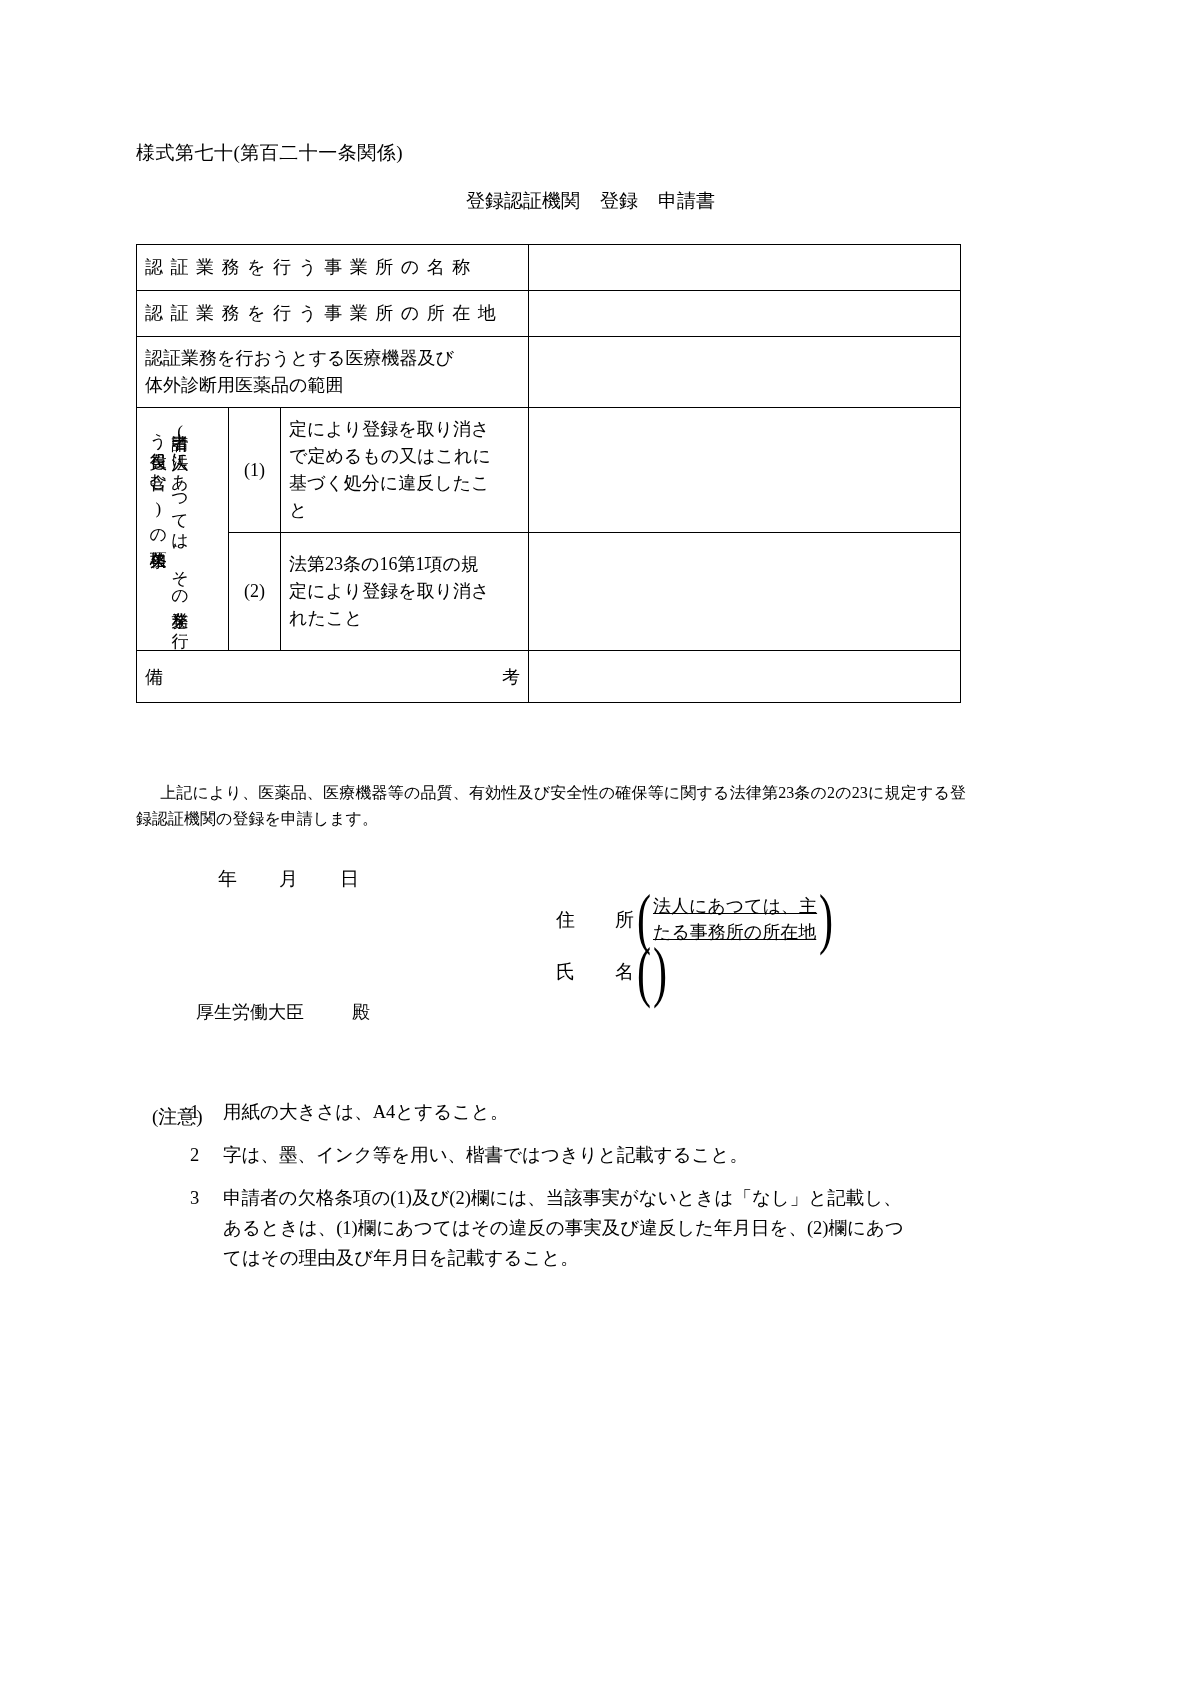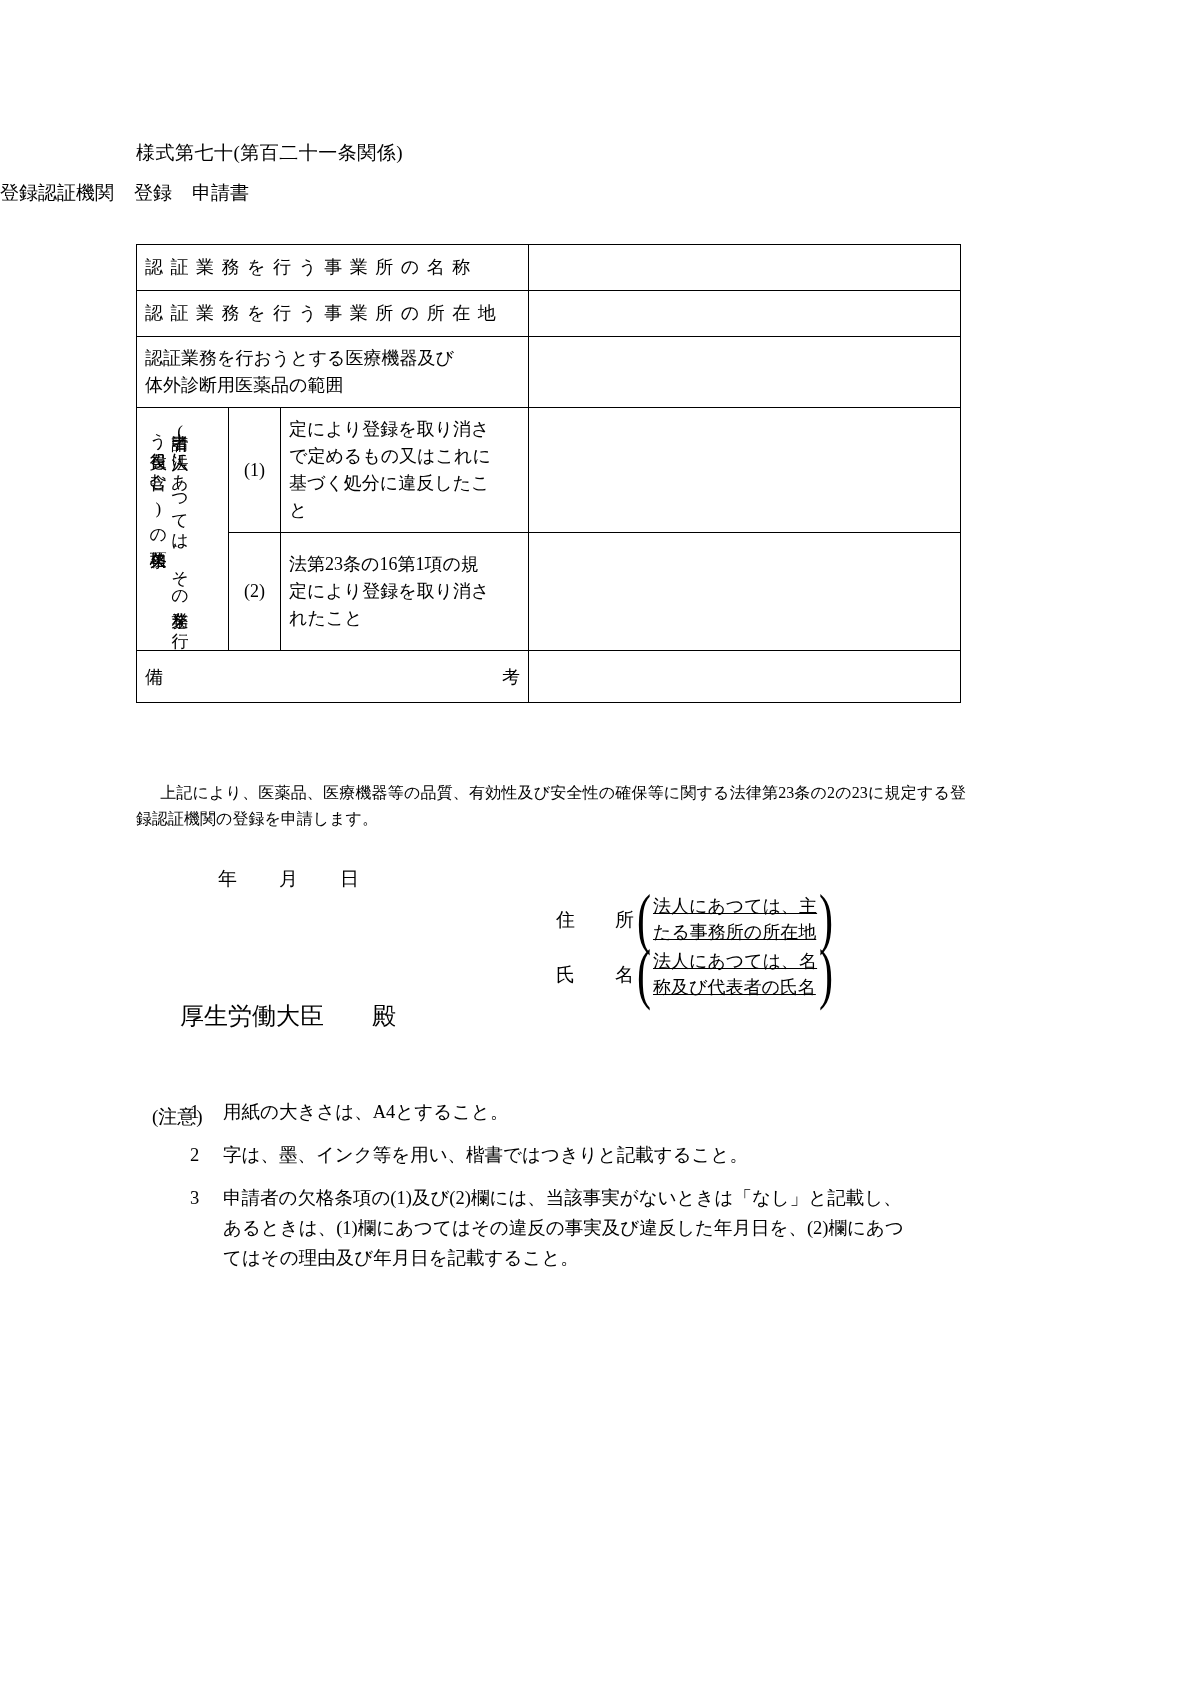--- a/index.html
+++ b/index.html
@@ -27,23 +27,23 @@
     position: absolute;
     left: 136px;
     top: 140px;
     font-size: 19px;
     letter-spacing: 0.5px;
     white-space: nowrap;
   }
   .doc-title {
     position: absolute;
     left: 0;
-    top: 180px;
+    top: 188px;
     width: 1181px;
-    text-align: left;
+    text-align: center;
     font-size: 19px;
     white-space: nowrap;
   }
   .doc-title .gap { display: inline-block; width: 20px; }
 
   
   .main-table {
     position: absolute;
     left: 136px;
     top: 244px;
@@ -168,23 +168,23 @@
     font-size: 18px;
     line-height: 1.42;
     white-space: nowrap;
     padding: 0 1px;
     text-decoration: underline;
   }
 
   
   .addressee {
     position: absolute;
-    left: 180px;
+    left: 196px;
     top: 1000px;
-    font-size: 24px;
+    font-size: 18px;
     white-space: nowrap;
   }
   .addressee .g { display: inline-block; width: 48px; }
 
   
   .notes-title {
     position: absolute;
     left: 152px;
     top: 1060px;
     font-size: 19px;
@@ -307,24 +307,20 @@
         <div>たる事務所の所在地</div>
       </span>
       <span class="brace">)</span>
     </div>
     <div class="sig-row">
       <span class="sig-label">
         <span>氏</span>
           <span>名</span>
       </span>
       <span class="brace">(</span>
-      <span class="sig-lines">
-        <div>法人にあつては、名</div>
-        <div>称及び代表者の氏名</div>
-      </span>
       <span class="brace">)</span>
     </div>
   </div>
 
   <div class="addressee">
     <span>厚生労働大臣</span><span class="g"></span><span>殿</span>
   </div>
 
   <div class="notes-title">(注意)</div>
 

